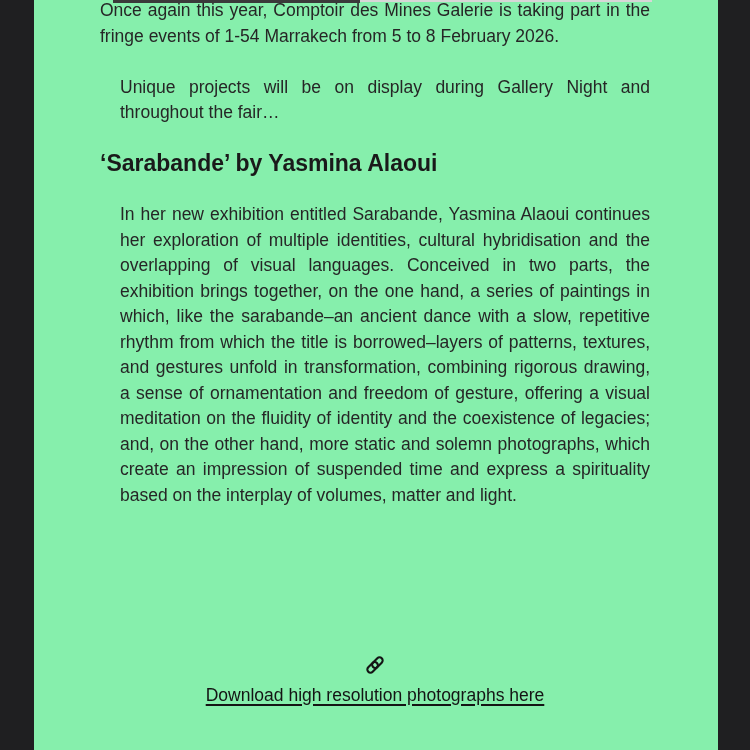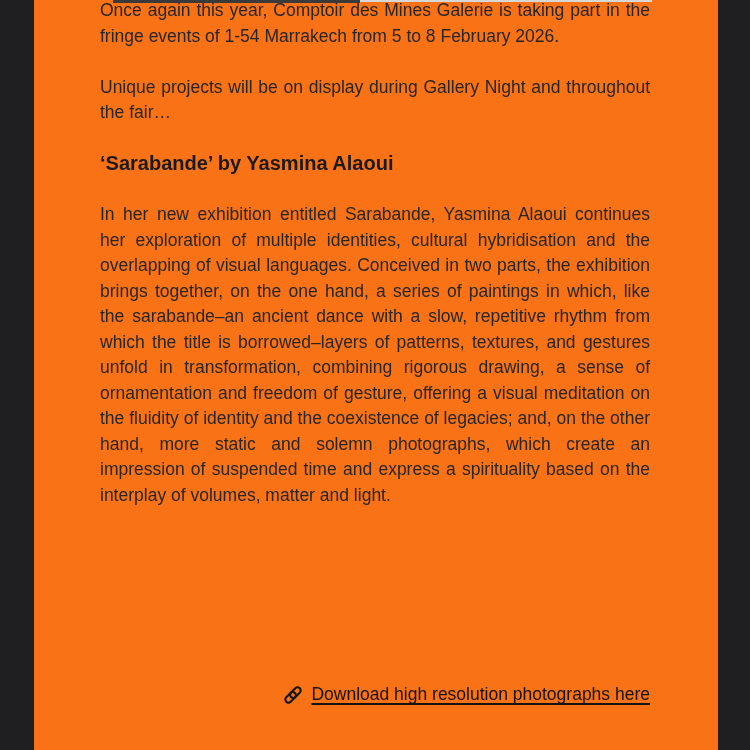--- a/index.html
+++ b/index.html
@@ -4,21 +4,21 @@
 <style>
   html, body {
     margin: 0;
     padding: 0;
     background: #ffffff;
   }
   .screen {
     position: relative;
     width: 750px;
     height: 750px;
-    background: #f97316;
+    background: #86efac;
     overflow: hidden;
     font-family: "Liberation Sans", sans-serif;
   }
   .bar {
     position: absolute;
     top: 0;
     height: 750px;
     background: #1f1f21;
   }
   .bar-left  { left: 0;  width: 34px; }
@@ -44,40 +44,41 @@
     top: 0;
     width: 550px;
     color: #262626;
     font-size: 17.5px;
     line-height: 25.5px;
     text-align: justify;
     text-justify: inter-word;
   }
   .para { margin: 0; }
   .first { margin-top: -2px; }
-  .gap { margin-top: 25.5px; }
+  .gap { margin-top: 25.5px; margin-left: 20px; }
   .heading {
     margin: 25.5px 0 0 0;
-    font-size: 20px;
+    font-size: 23px;
     line-height: 25.5px;
     font-weight: 700;
     color: #1a1a1a;
     text-align: left;
   }
 
   .link-row {
     position: absolute;
     top: 682px;
     left: 100px;
     width: 550px;
     height: 26px;
     display: flex;
     justify-content: flex-end;
     align-items: center;
     gap: 7px;
+    flex-direction: column;
   }
   .link-icon {
     display: inline-flex;
     width: 22px;
     height: 22px;
     flex: 0 0 auto;
   }
   .link-icon svg { width: 22px; height: 22px; }
   .download-link {
     color: #141414;

